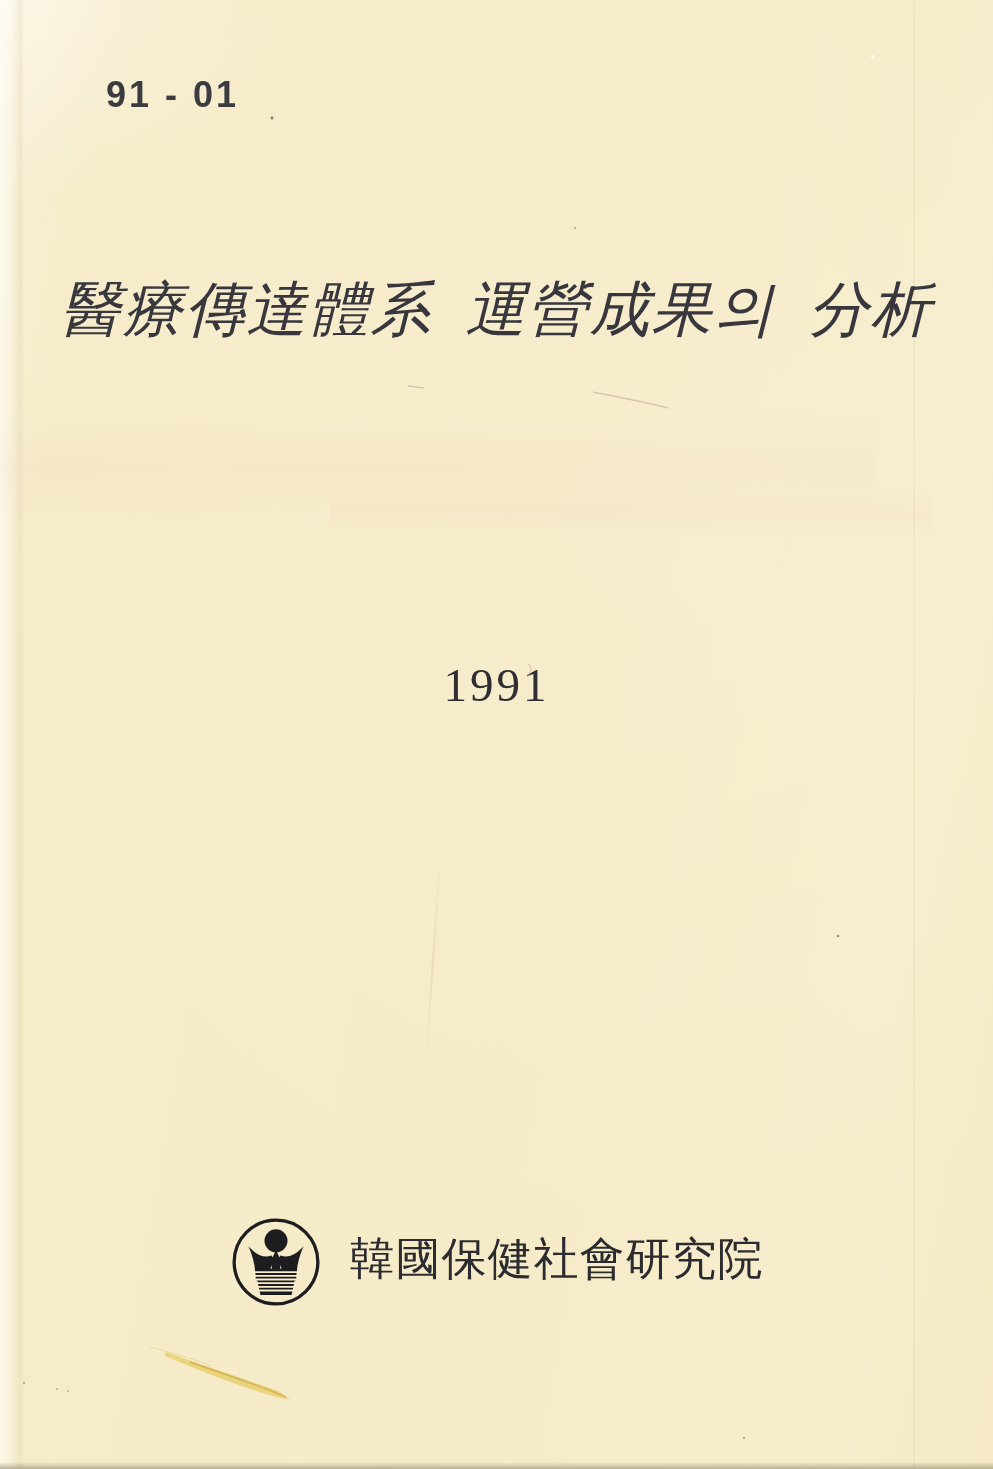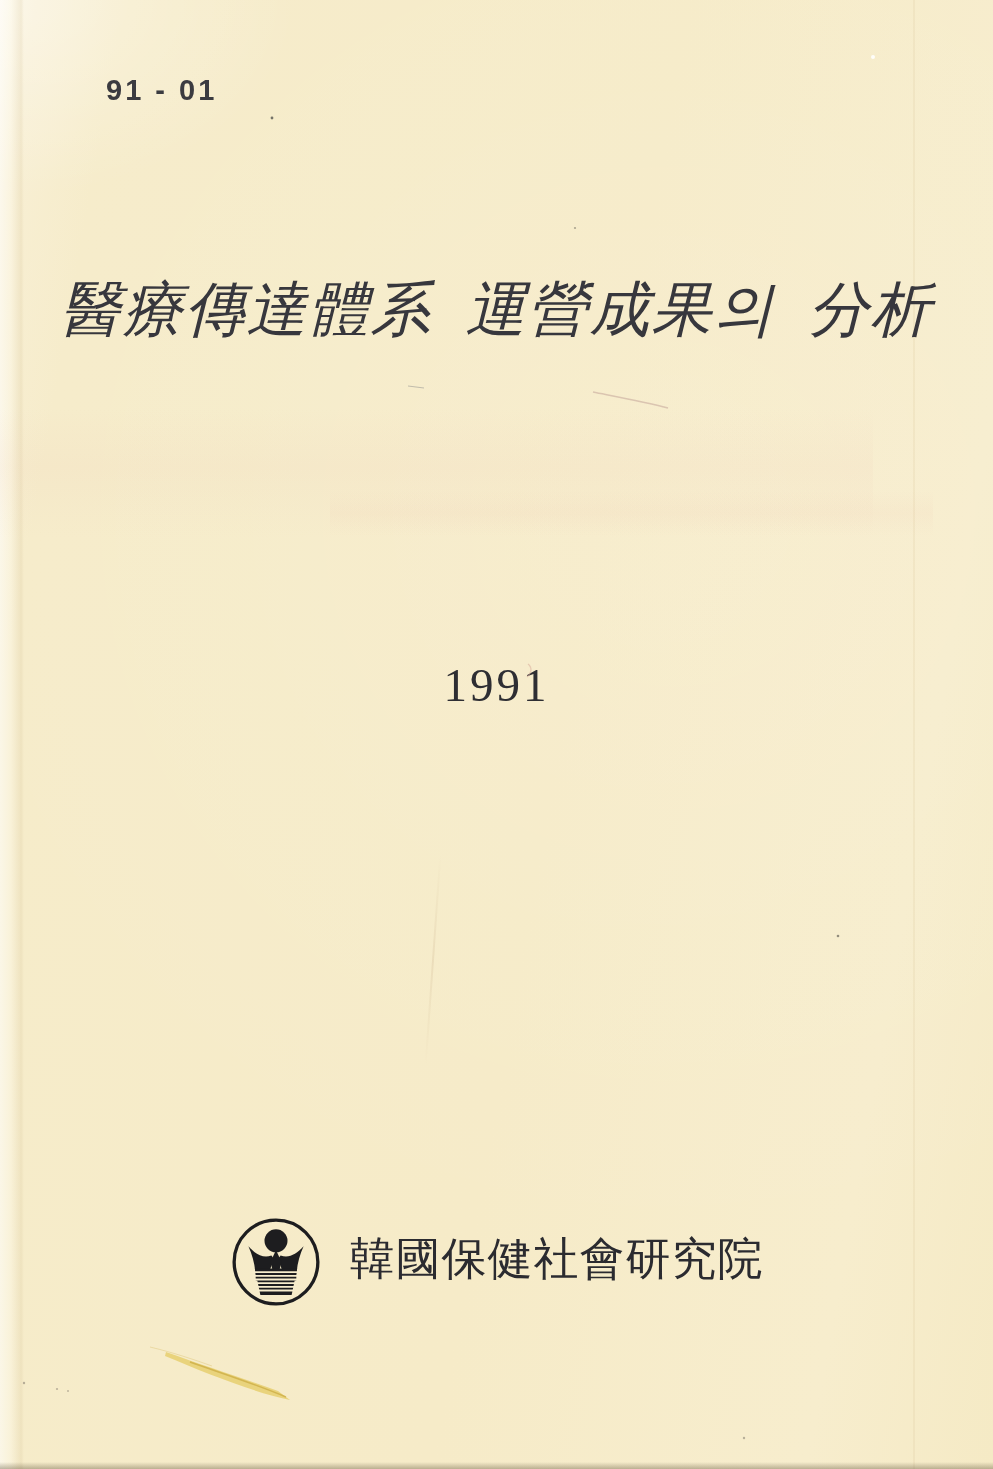--- a/index.html
+++ b/index.html
@@ -59,21 +59,21 @@
   }
   .bottom-shade {
     position: absolute; left: 0; right: 0; bottom: 0; height: 7px;
     background: linear-gradient(rgba(96,84,60,0), rgba(96,84,60,0.40));
   }
 
   .report-number {
     position: absolute; left: 106px; top: 74px;
     font-family: "Liberation Sans", "DejaVu Sans", sans-serif;
     font-weight: 700;
-    font-size: 29px;
+    font-size: 36px;
     letter-spacing: 3px;
     color: #3b3b40;
   }
 
   .title {
     position: absolute; left: 0; right: 0; top: 276px;
     margin: 0;
     text-align: center;
     font-weight: 500;
     font-size: 60px;

